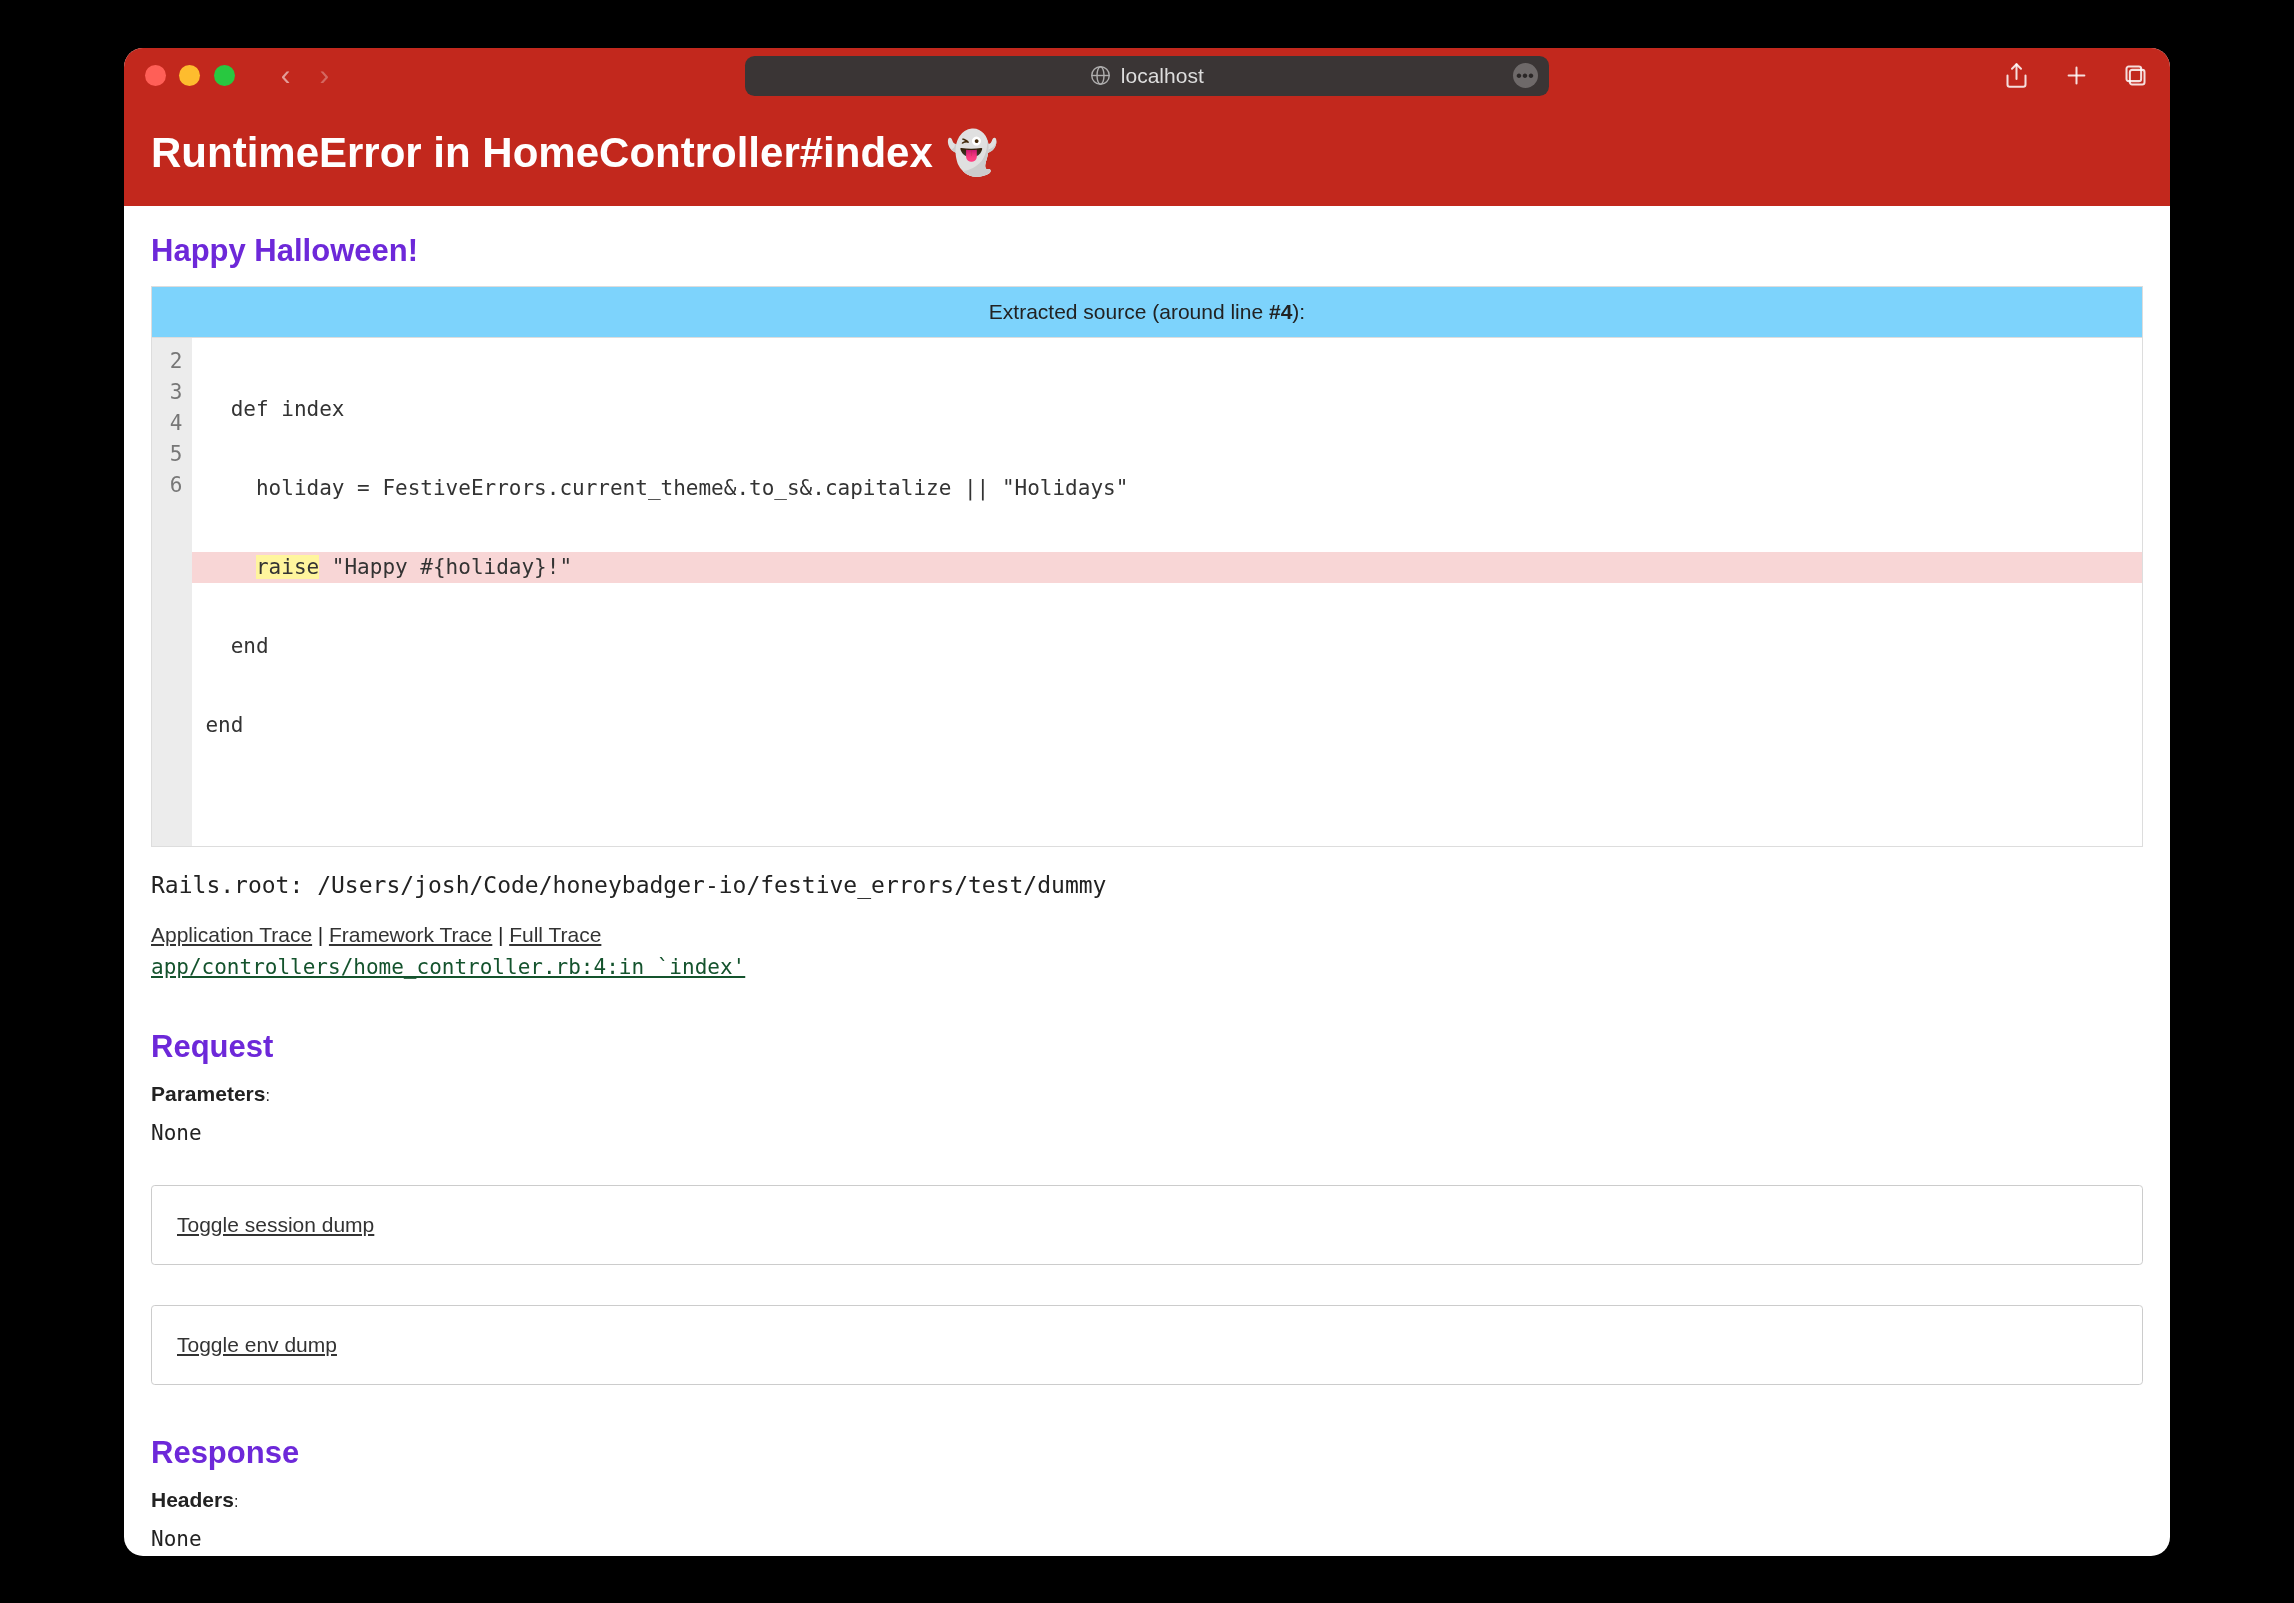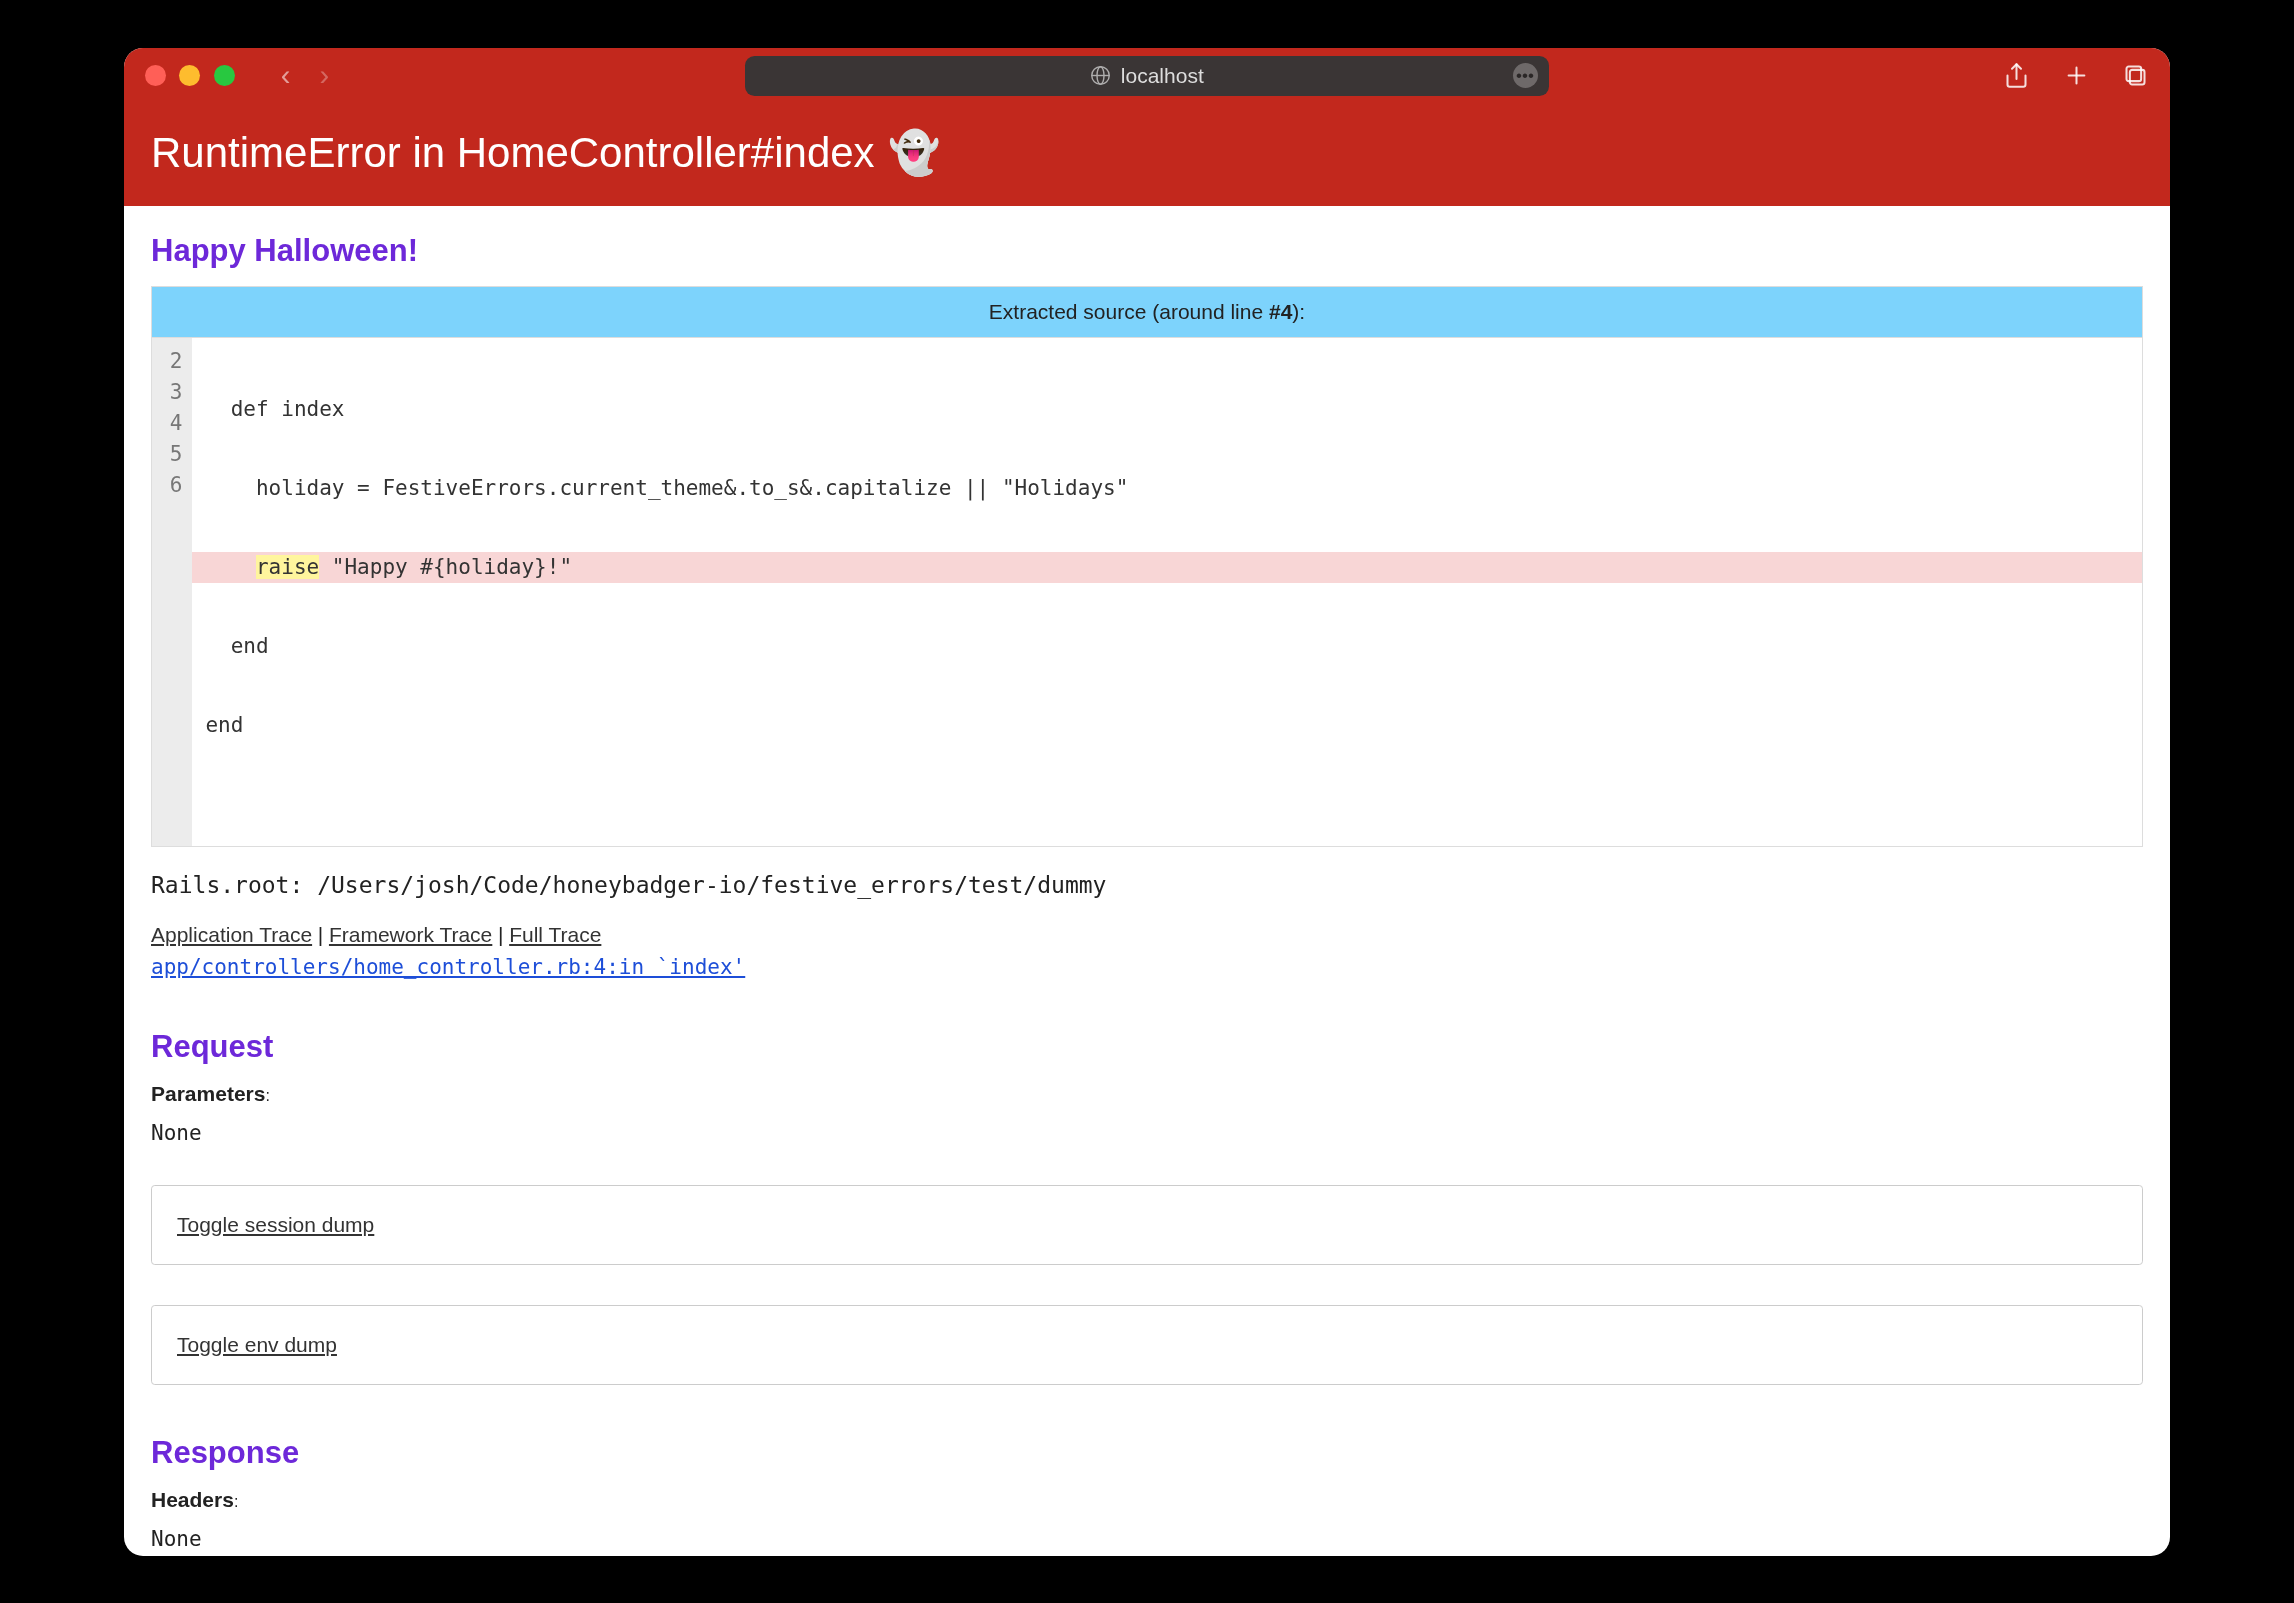--- a/index.html
+++ b/index.html
@@ -63,21 +63,21 @@
     gap: 32.5px;
     color: rgba(255,255,255,0.85);
   }
   .title-right .icon { display:inline-flex; }
 
   .error-header {
     background: #c2281d;
     color: #fff;
     padding: 25px 27px 29px 27px;
     font-size: 42px;
-    font-weight: 400;
+    font-weight: 700;
     display: flex;
     align-items: center;
     gap: 13.4px;
   }
 
   .content {
     flex: 1;
     overflow: auto;
     padding: 21px 27px 29px 27px;
     color: #222;
@@ -126,21 +126,21 @@
   .code .line.highlight { background: #f8d6d6; }
   .kw { background: #fff59d; }
 
   .mono { font-family: ui-monospace, Menlo, Consolas, monospace; }
   .rails-root { font-size: 23px; margin-bottom: 25px; }
 
   .trace-links { font-size: 21px; margin-bottom: 7.6px; }
   .trace-links a { color: #333; text-decoration: underline; }
   .trace-links .sep { margin: 0 5.7px; }
   .trace-file { font-size: 21px; }
-  .trace-file a { color: #1d4ed8; text-decoration: underline; }
+  .trace-file a { color: #14532d; text-decoration: underline; }
 
   .label-strong { font-weight: 700; font-size: 21px; }
   .plain { font-size: 21px; margin-top: 15.3px; }
 
   .toggle-box {
     border: 1px solid #ccc;
     border-radius: 3.8px;
     padding: 27px 25px;
     margin-top: 40px;
     font-size: 21px;

